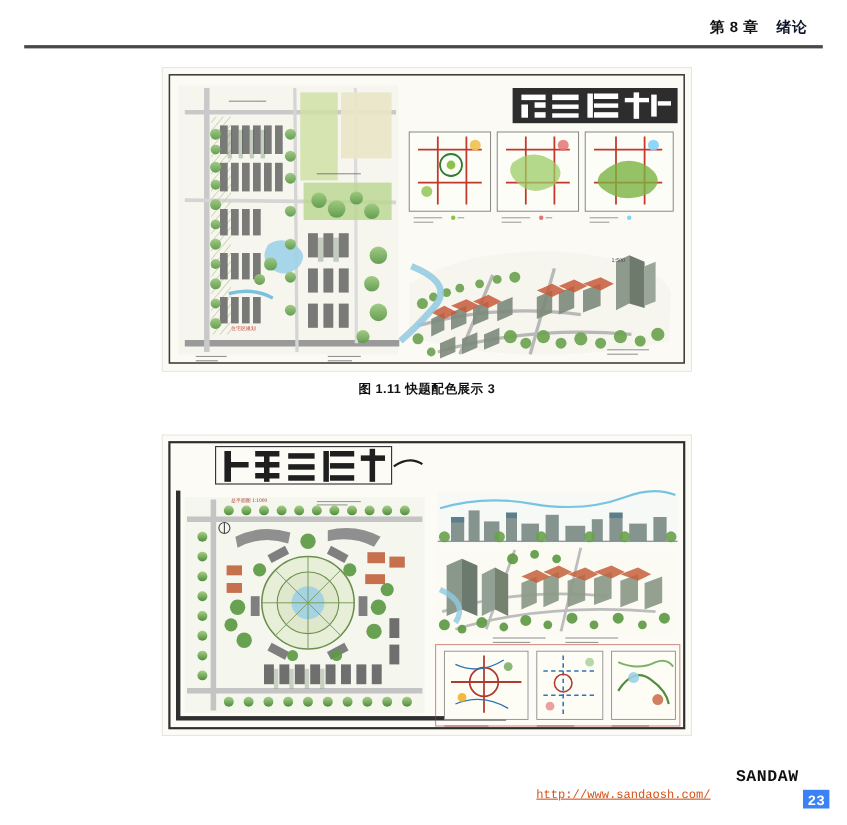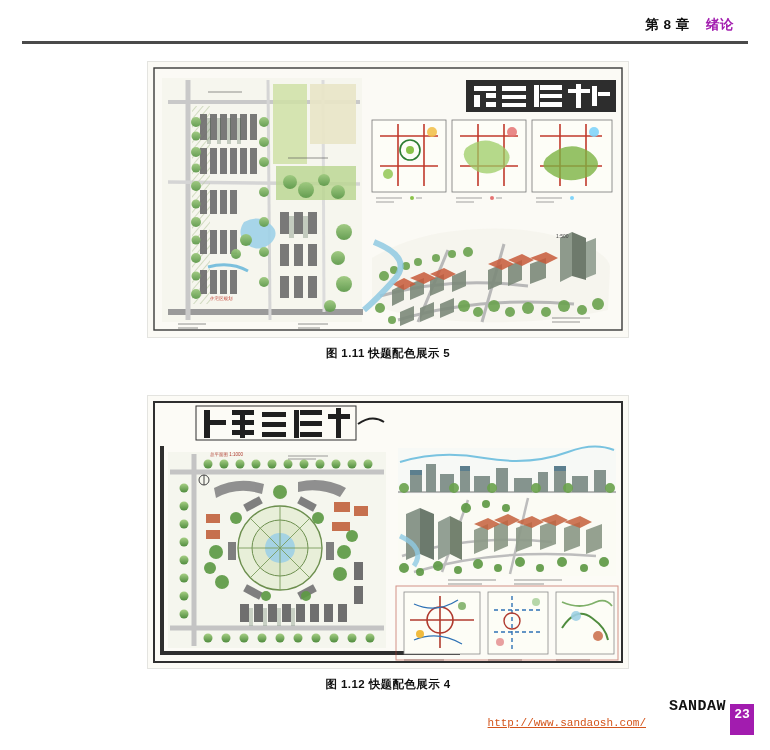--- a/index.html
+++ b/index.html
@@ -30,21 +30,21 @@
     top: 16px;
     font-size: 13.5px;
     font-weight: bold;
     letter-spacing: 0.5px;
     white-space: nowrap;
   }
   .header-chapter {
     color: #111111;
   }
   .header-title {
-    color: #a21caf;
+    color: #0f172a;
     margin-left: 12px;
     margin-top: 34px;
   }
   .header-rule {
     position: absolute;
     left: 22px;
     right: 22px;
     top: 41px;
     height: 2.5px;
     background: #4a4a4a;
@@ -113,22 +113,22 @@
     font-size: 15px;
     font-weight: bold;
     letter-spacing: 0.5px;
     color: #111;
   }
   .page-number {
     position: absolute;
     right: 16px;
     bottom: 3px;
     width: 24px;
-    height: 31px;
-    background: #a21caf;
+    height: 17px;
+    background: #3b82f6;
     color: #fff;
     font-size: 13px;
     font-weight: bold;
     text-align: center;
     line-height: 21px;
   }
 
   
   .sketch-svg { display: block; }
 </style>
@@ -396,21 +396,21 @@
         <path d="M226,180 q40,16 20,38 q-18,20 -30,30" stroke="#8fc9e2" stroke-width="6" fill="none" opacity="0.85"></path>
 
         <text x="408" y="176" font-size="5" fill="#444" font-family="sans-serif">1:500</text>
         <g stroke="#555" stroke-width="0.7" fill="none" opacity="0.85">
           <path d="M404,256 l38,0"></path>
             <path d="M404,260 l28,0"></path>
         </g>
       </g>
     </svg>
   </div>
-  <div class="figure-caption">图 1.11  快题配色展示 5</div>
+  <div class="figure-caption">图 1.11  快题配色展示 3</div>
 </div>
 
 <div class="figure" id="figure-1-12">
   <div class="figure-frame">
     <svg class="sketch-svg" width="480" height="272" viewBox="0 0 480 272" xmlns="http://www.w3.org/2000/svg">
       <defs>
         <linearGradient id="g2green" x1="0" y1="0" x2="0" y2="1">
           <stop offset="0%" stop-color="#a6cf84"></stop>
           <stop offset="100%" stop-color="#4f8c3e"></stop>
         </linearGradient>
@@ -686,20 +686,19 @@
             <path d="M340,264 l34,0"></path>
             <path d="M408,264 l34,0"></path>
         </g>
       </g>
 
       <g>
         <rect x="248" y="190" width="222" height="74" fill="none" stroke="#b03a2e" stroke-width="1" opacity="0.55"></rect>
       </g>
     </svg>
   </div>
-  <div class="figure-caption">图 1.12  快题配色展示 4</div>
 </div>
 
 <div class="page-footer">
   <a class="footer-url" href="#">http://www.sandaosh.com/</a>
   <div class="footer-brand">SANDAW</div>
   <div class="page-number">23</div>
 </div>
 
 </body></html>

